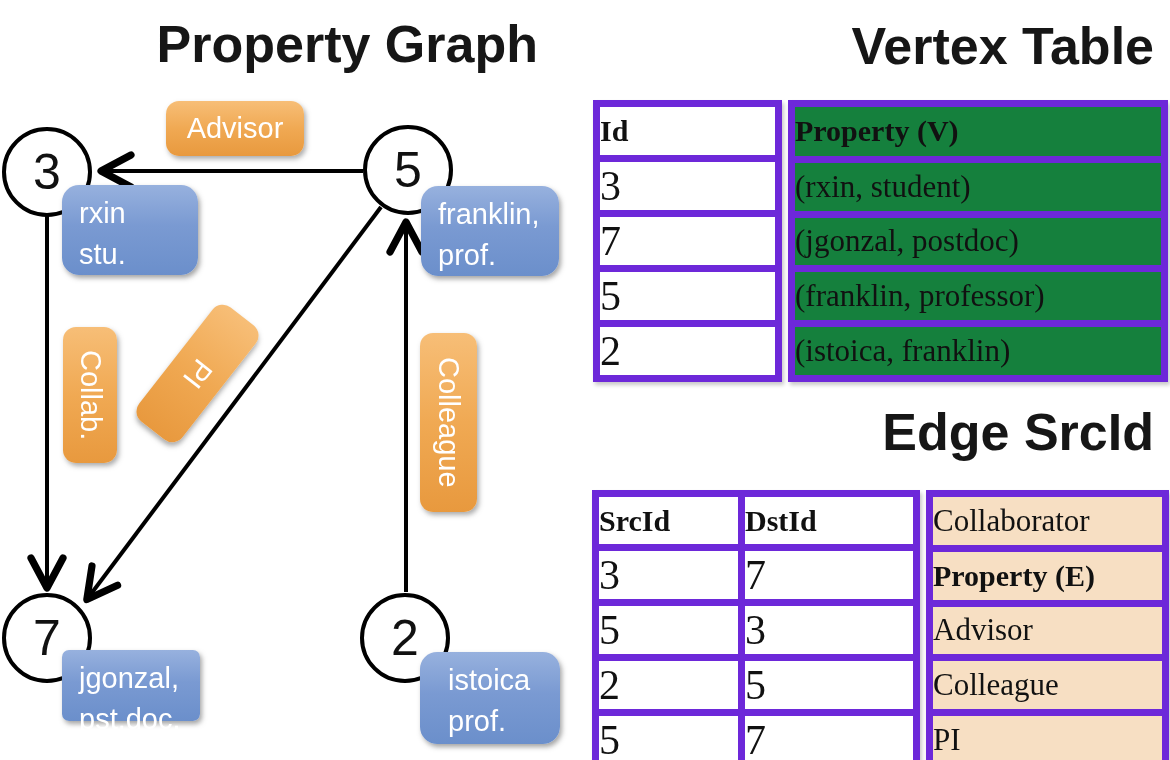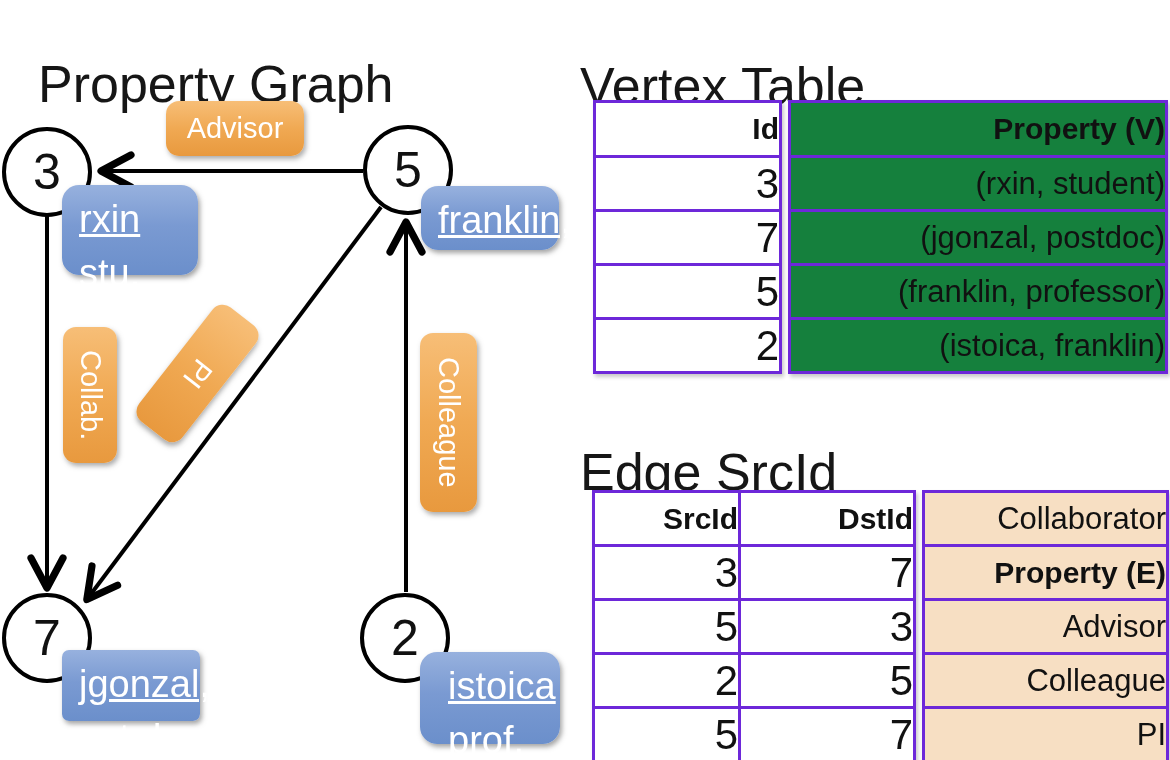--- a/index.html
+++ b/index.html
@@ -1,62 +1,62 @@
 <!DOCTYPE html>
 <html><head>
 <meta charset="utf-8">
 <style>
   * { margin:0; padding:0; box-sizing:border-box; }
   html,body { background:#fff; }
   body { font-family:"Liberation Sans", sans-serif; color:#111; }
   #canvas { position:relative; width:1170px; height:760px; background:#fff; overflow:hidden; }
 
-  .title { position:absolute; font-weight:400; font-size:52px; letter-spacing:0px; color:#161616; white-space:nowrap; text-align:left;margin-top:40px; }
+  .title { position:absolute; font-weight:700; font-size:52px; letter-spacing:0px; color:#161616; white-space:nowrap; text-align:right; }
   #title-graph  { left:38px;  top:14px; width:500px; }
   #title-vertex { left:580px; top:16px; width:574px; }
   #title-edge   { left:580px; top:402px; width:574px; }
 
   
   #graph-edges { position:absolute; left:0; top:0; z-index:1; }
 
   .vertex-circle { position:absolute; width:90px; height:90px; border:4px solid #000; border-radius:50%;
     background:#fff; z-index:2; display:flex; align-items:center; justify-content:center;
     font-size:50px; font-weight:300; color:#111; }
   #vertex-3 { left:2px;   top:127px; }
   #vertex-5 { left:363px; top:125px; }
   #vertex-7 { left:2px;   top:593px; }
   #vertex-2 { left:360px; top:593px; }
 
   .prop-box { position:absolute; z-index:3; border-radius:17px; color:#fff;
     background:linear-gradient(180deg,#97B1DE 0%,#7A9AD2 45%,#6B8FCB 100%);
     box-shadow:2px 3px 5px rgba(90,90,90,.55);
-    font-size:38px; font-weight:300; line-height:1.42; padding:8px 6px 0 17px;text-decoration:underline; }
+    font-size:29px; font-weight:300; line-height:1.42; padding:8px 6px 0 17px; }
   #prop-rxin     { left:62px;  top:185px; width:136px; height:90px; }
-  #prop-franklin { left:421px; top:186px; width:138px; height:64px; }
+  #prop-franklin { left:421px; top:186px; width:138px; height:90px; }
   #prop-jgonzal  { left:62px;  top:650px; width:138px; height:71px;border-radius:7px; }
   #prop-istoica  { left:420px; top:652px; width:140px; height:92px;padding-left:28px; }
 
   .edge-label { position:absolute; z-index:3; border-radius:13px; color:#fff;
     background:linear-gradient(180deg,#F7BE77 0%,#F0A953 50%,#E8993E 100%);
     box-shadow:2px 3px 5px rgba(90,90,90,.5);
     display:flex; align-items:center; justify-content:center;
     font-size:29px; font-weight:300; }
   #edge-label-advisor  { left:166px; top:101px; width:138px; height:55px; }
   .edge-label.vertical { writing-mode:vertical-rl; }
   #edge-label-collab    { left:63px;  top:327px; width:54px;  height:136px; }
   #edge-label-pi        { left:170px; top:301px; width:55px;  height:145px; transform:rotate(38deg); }
   #edge-label-colleague { left:420px; top:333px; width:57px;  height:179px; }
 
   
   .table-group { position:absolute; display:flex; gap:6px; z-index:2; }
   #vertex-table-group { left:593px; top:100px;  width:575px; }
   #edge-table-group   { left:592px; top:490px;  width:577px; }
 
   table { border-collapse:collapse; table-layout:fixed; background:#fff; box-shadow:2px 3px 4px rgba(0,0,0,.22); }
-  th,td { border:3px solid #6d28d9; text-align:right; vertical-align:middle; overflow:hidden; white-space:nowrap; }
+  th,td { border:7px solid #6d28d9; text-align:left; vertical-align:middle; overflow:hidden; white-space:nowrap;font-family:Liberation Serif, serif; }
   th { font-size:30px; font-weight:bold; }
   td { font-weight:300; }
   td.num { font-size:42px; }
   td.txt { font-size:31px; }
   #vertex-table-group th, #vertex-table-group td { height:54px; }
   #vertex-table-group th { height:55px; }
   #edge-table-group th, #edge-table-group td { height:54px; }
 
   #vertex-id-table { width:189px; }
   #vertex-prop-table { flex:1 1 auto; width:380px; }

